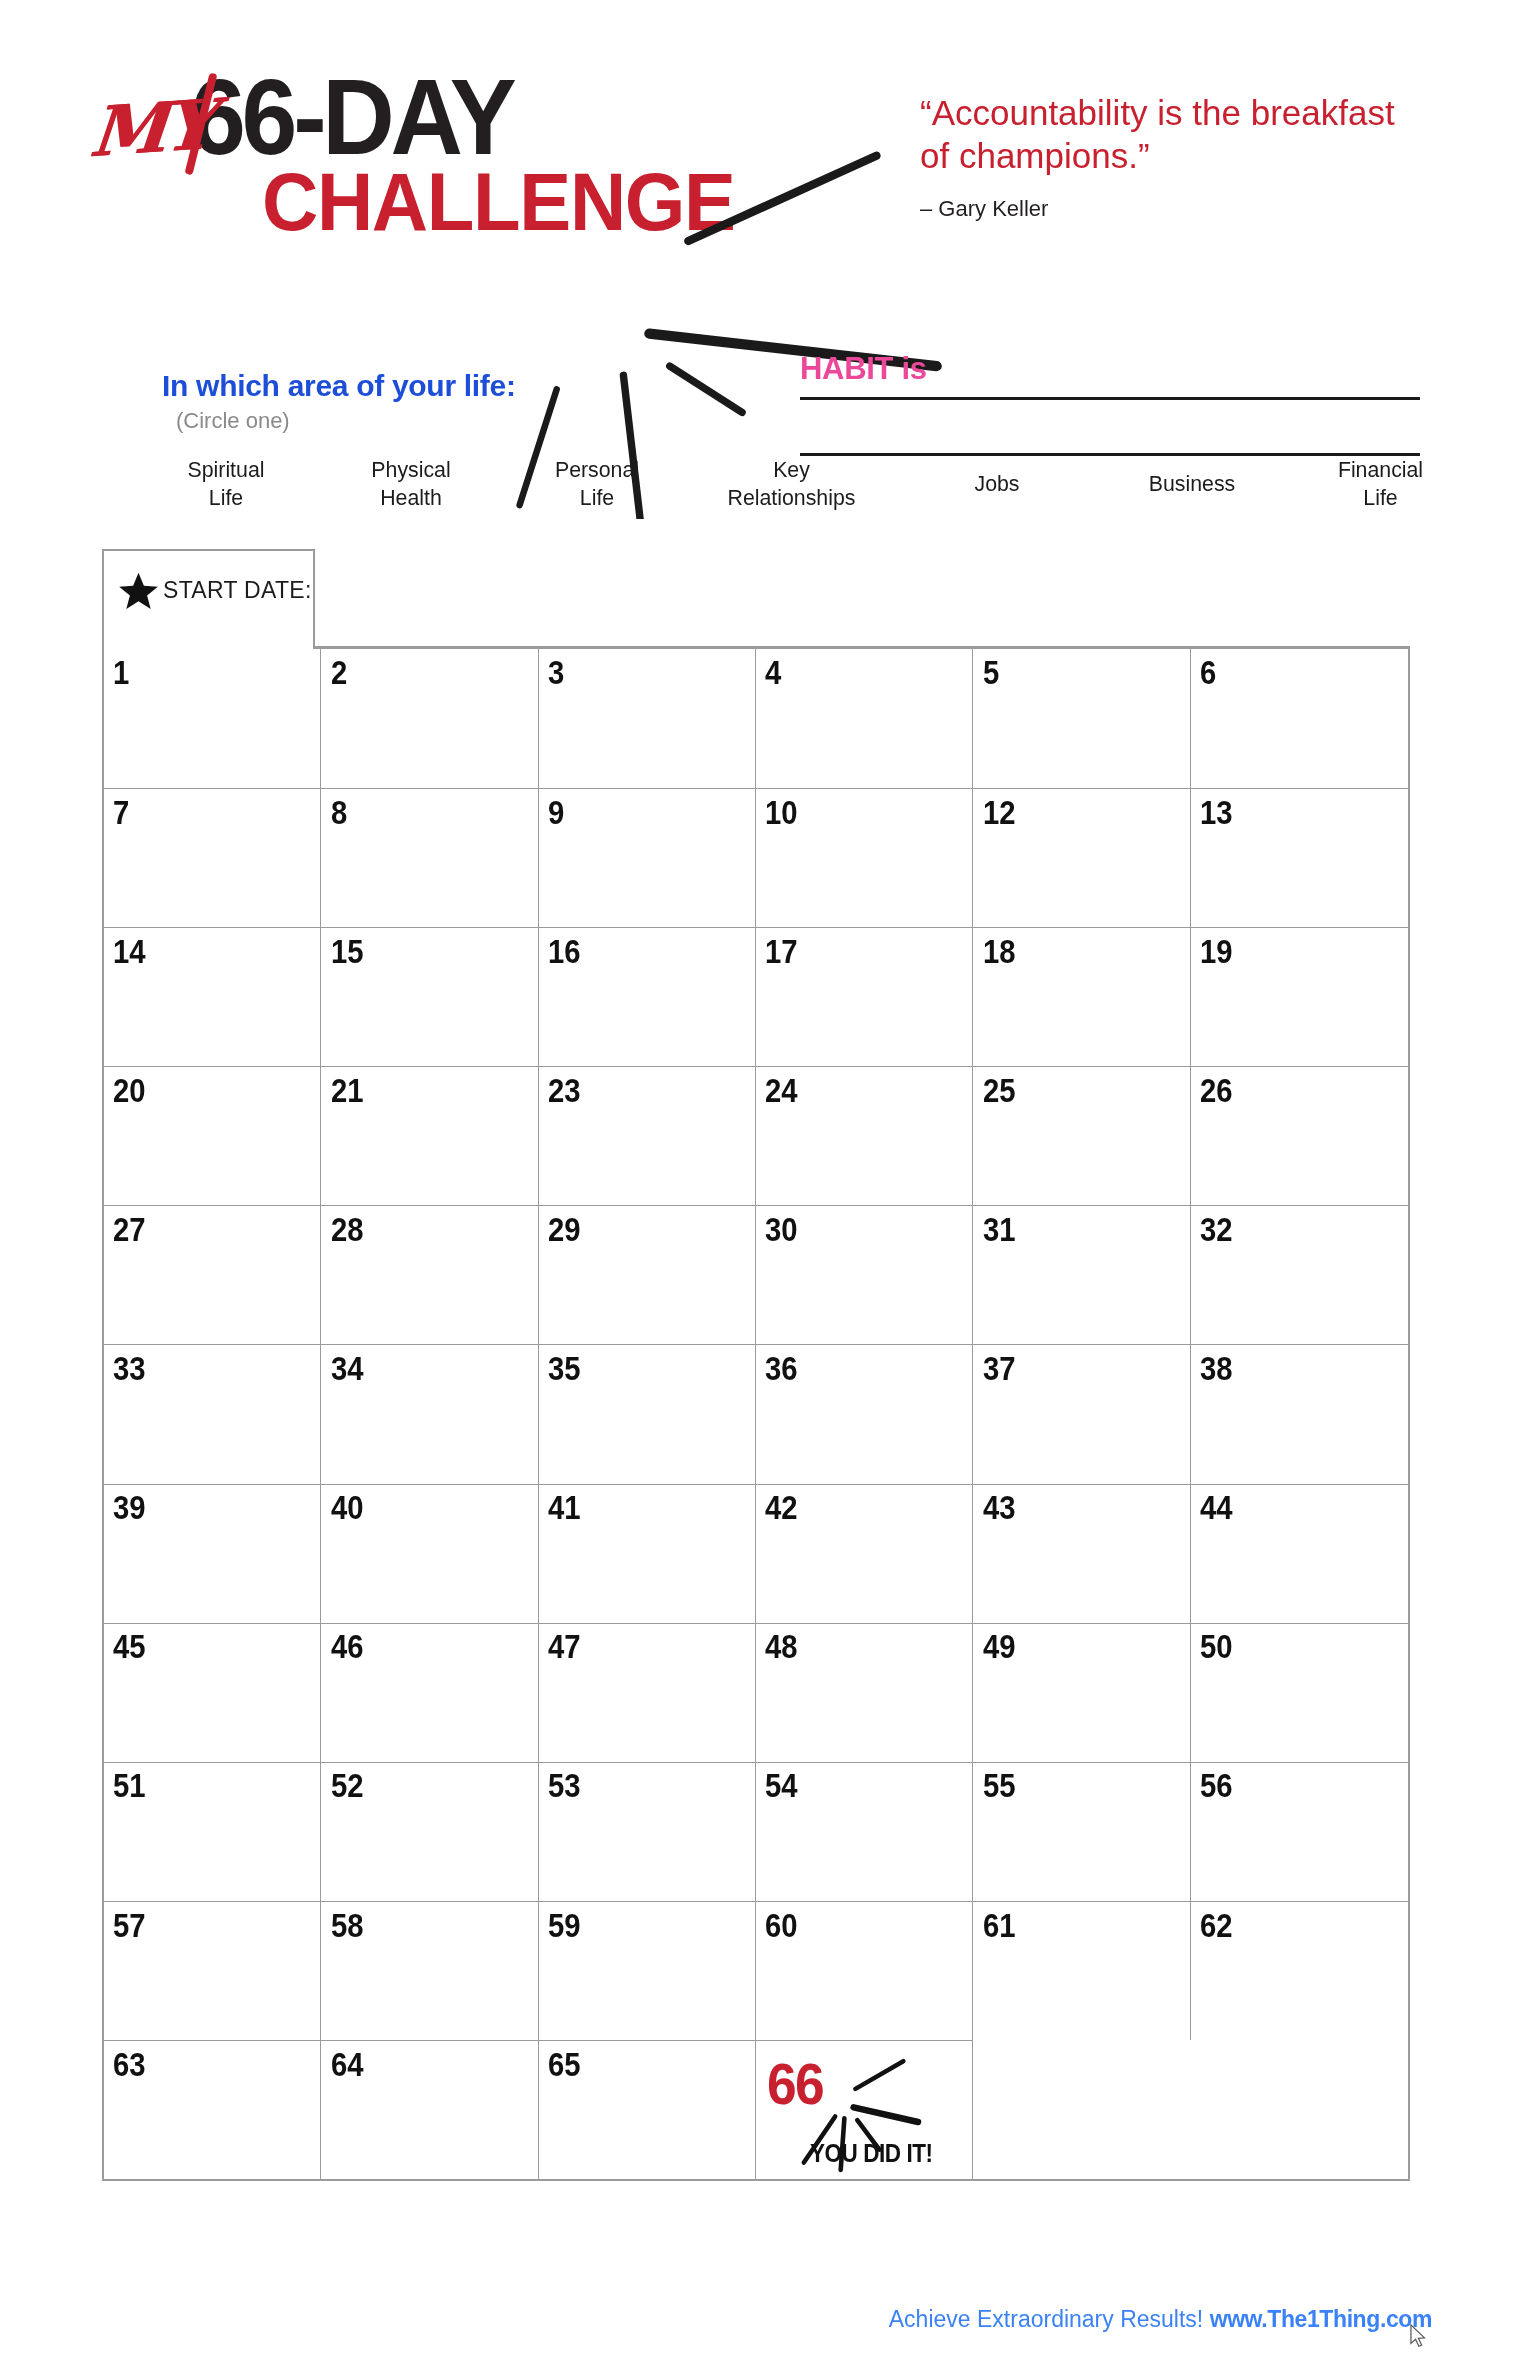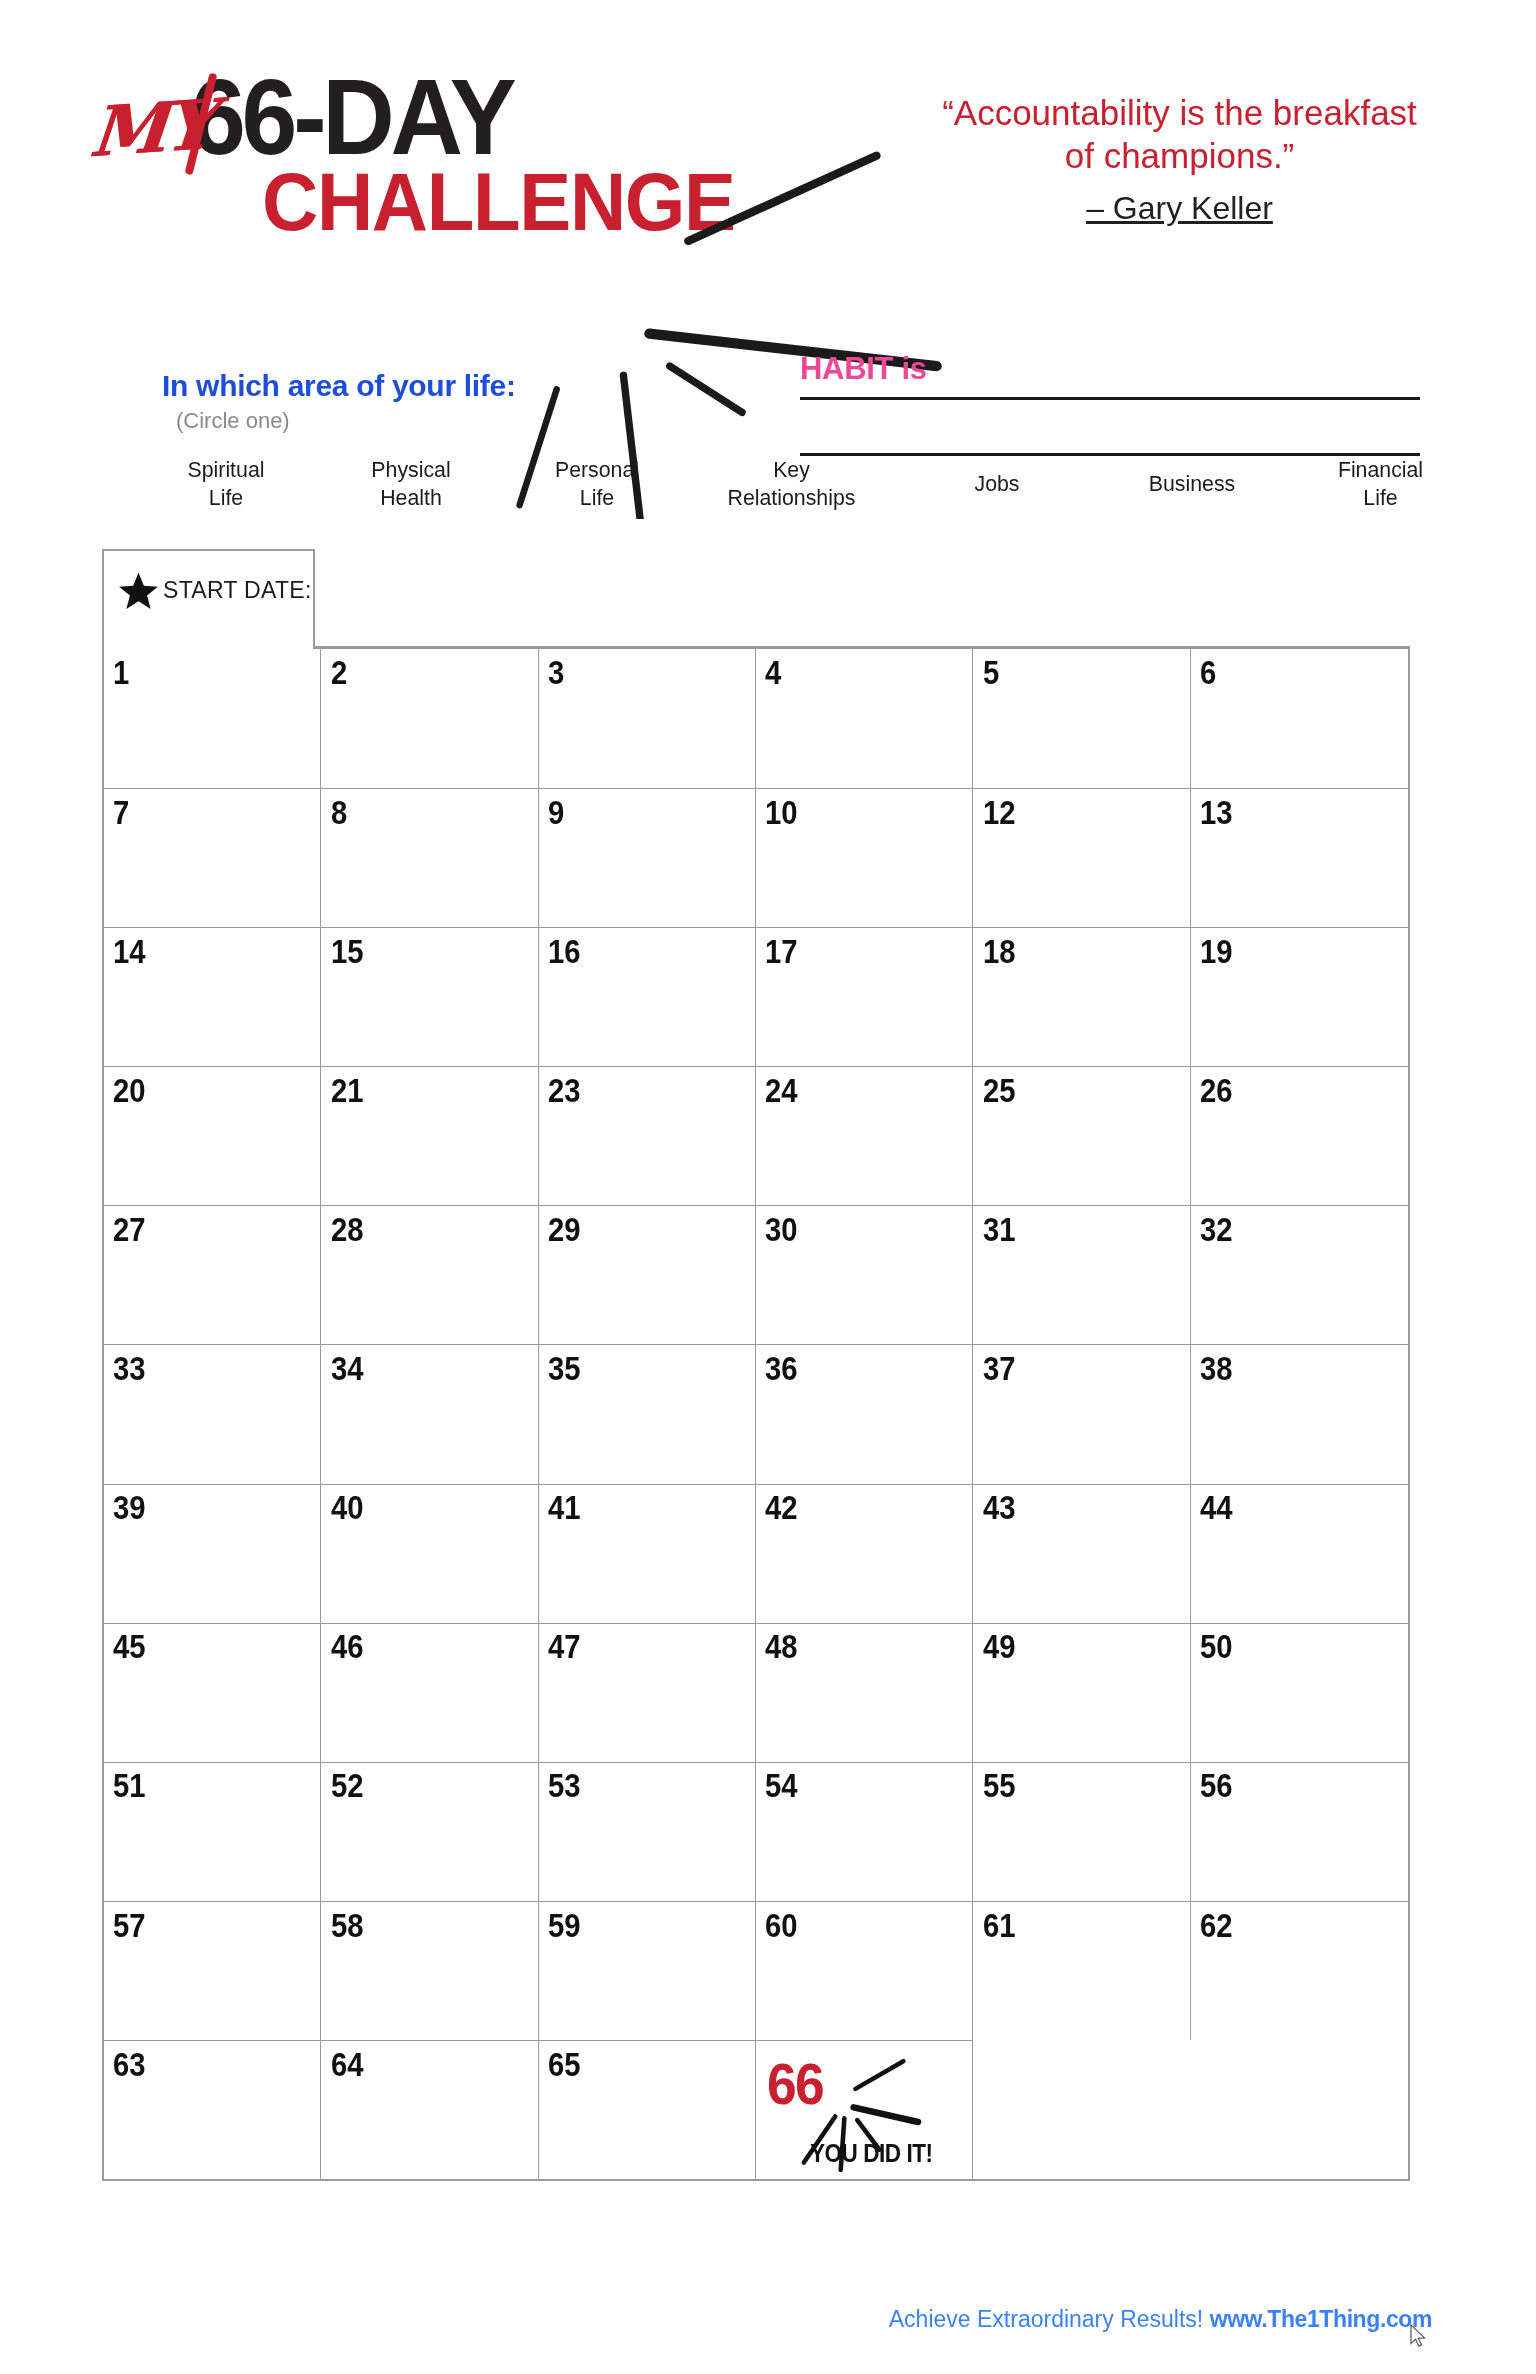--- a/index.html
+++ b/index.html
@@ -38,29 +38,29 @@
   .challenge{
     position:absolute; left:165px; top:96px;
     font-family:"Liberation Sans", sans-serif;
     font-weight:bold; font-size:82px; line-height:82px;
     color:#C8202F; letter-spacing:-1.4px;
     transform:scaleX(.95); transform-origin:left top;
   }
 
   .quote{
     position:absolute; right:97px; top:91px;
-    text-align:center; width:519px;
+    text-align:left; width:519px;
   }
   .quote-text{
     color:#C8202F; font-size:35px; line-height:43px;
     font-family:"Liberation Sans", sans-serif; font-weight:400;
   }
   .quote-attr{
-    color:#231f20; font-size:32px; line-height:37px;
-    margin-top:13px; font-family:"Liberation Sans", sans-serif;text-decoration:underline;
+    color:#231f20; font-size:22px; line-height:37px;
+    margin-top:13px; font-family:"Liberation Sans", sans-serif;
   }
 
   
   .area-q{
     position:absolute; left:162px; top:369px;
     font-size:30px; font-weight:bold; color:#1d4ed8;
     letter-spacing:-0.3px;
   }
   .area-sub{
     position:absolute; left:176px; top:408px;

